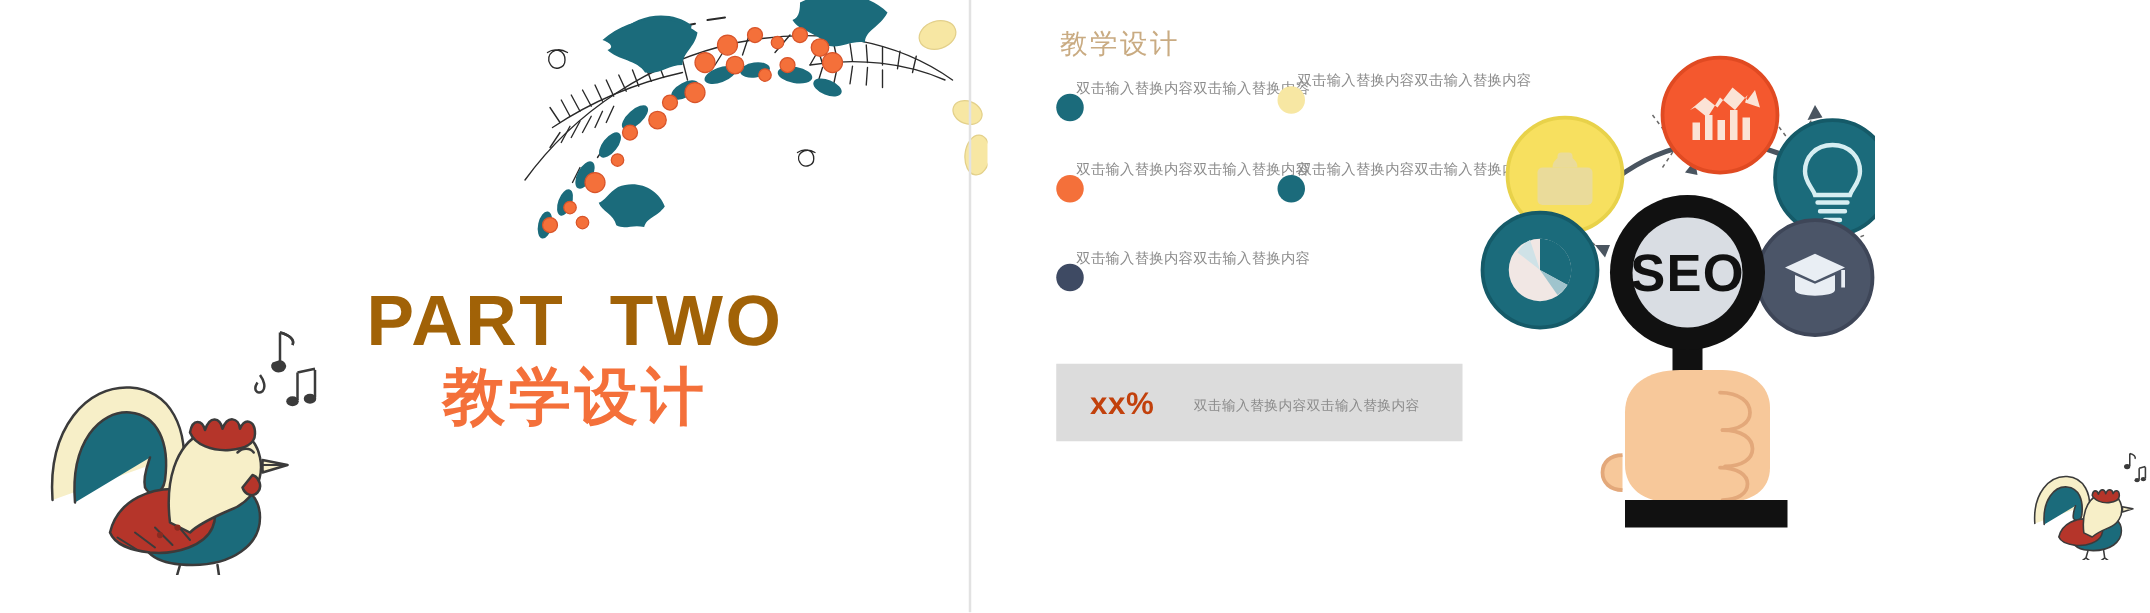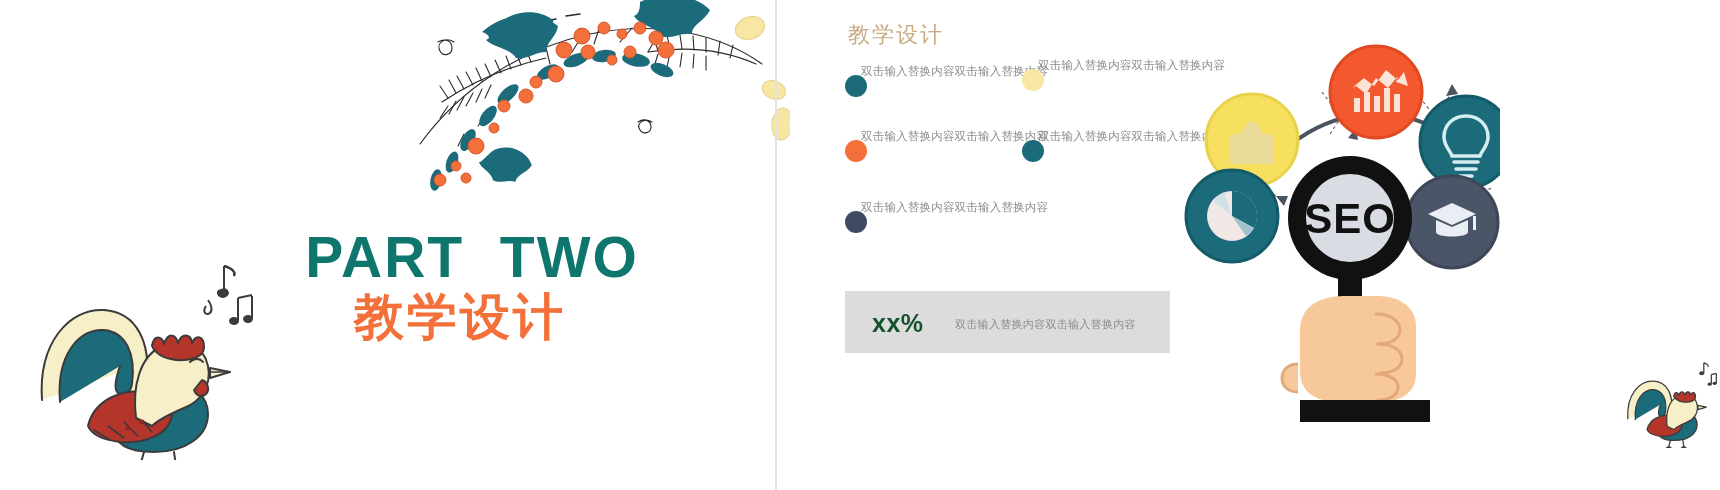--- a/index.html
+++ b/index.html
@@ -4,39 +4,39 @@
 <style>
   html,body{margin:0;padding:0;background:#fff;}
   body{width:1720px;height:490px;overflow:hidden;
        font-family:"Liberation Sans","DejaVu Sans",sans-serif;}
   #slide{position:relative;width:1720px;height:490px;background:#ffffff;overflow:hidden;}
 
   
   .divider{position:absolute;left:775px;top:0;width:2px;height:490px;background:#e2e2e2;}
 
   
-  .part-title{position:absolute;left:242px;top:228px;width:460px;text-align:center;
-      font-size:57px;font-weight:bold;color:#0f766e;letter-spacing:2px;line-height:1.05;
+  .part-title{position:absolute;left:230px;top:228px;width:460px;text-align:center;
+      font-size:57px;font-weight:bold;color:#a16207;letter-spacing:2px;line-height:1.05;
       white-space:pre;}
   .part-sub{position:absolute;left:230px;top:290px;width:460px;text-align:center;
       font-size:50px;font-weight:bold;color:#f4703a;letter-spacing:3px;line-height:1.1;}
 
   
   .rt-heading{position:absolute;left:848px;top:20px;font-size:22px;color:#c9ab82;
       letter-spacing:2px;}
 
   
   .bullet{position:absolute;width:200px;}
   .bullet .dot{position:absolute;left:0;top:12px;width:22px;height:22px;border-radius:50%;}
   .bullet .btxt{position:absolute;left:16px;top:0;width:190px;font-size:11.5px;color:#8b8b8b;
       line-height:1.45;letter-spacing:0.2px;}
 
   
   .statbox{position:absolute;left:845px;top:291px;width:325px;height:62px;background:#dcdcdc;}
-  .stat-num{position:absolute;left:27px;top:18px;font-size:25px;font-weight:bold;color:#14532d;
+  .stat-num{position:absolute;left:27px;top:18px;font-size:25px;font-weight:bold;color:#c2410c;
       letter-spacing:0.5px;}
   .stat-txt{position:absolute;left:110px;top:26px;font-size:11px;color:#8b8b8b;letter-spacing:0.3px;}
 
   
   .deco{position:absolute;pointer-events:none;}
   #floral{left:390px;top:-6px;}
   #rooster{left:28px;top:250px;}
   #rooster-sm{left:1622px;top:352px;}
   #seo{left:1180px;top:30px;}
 </style>

